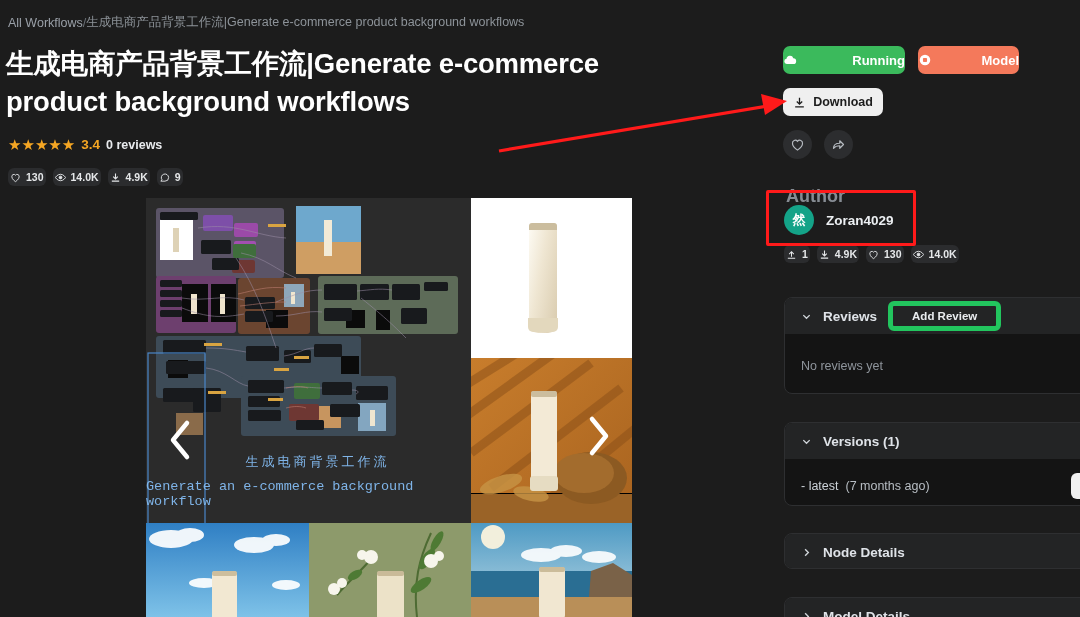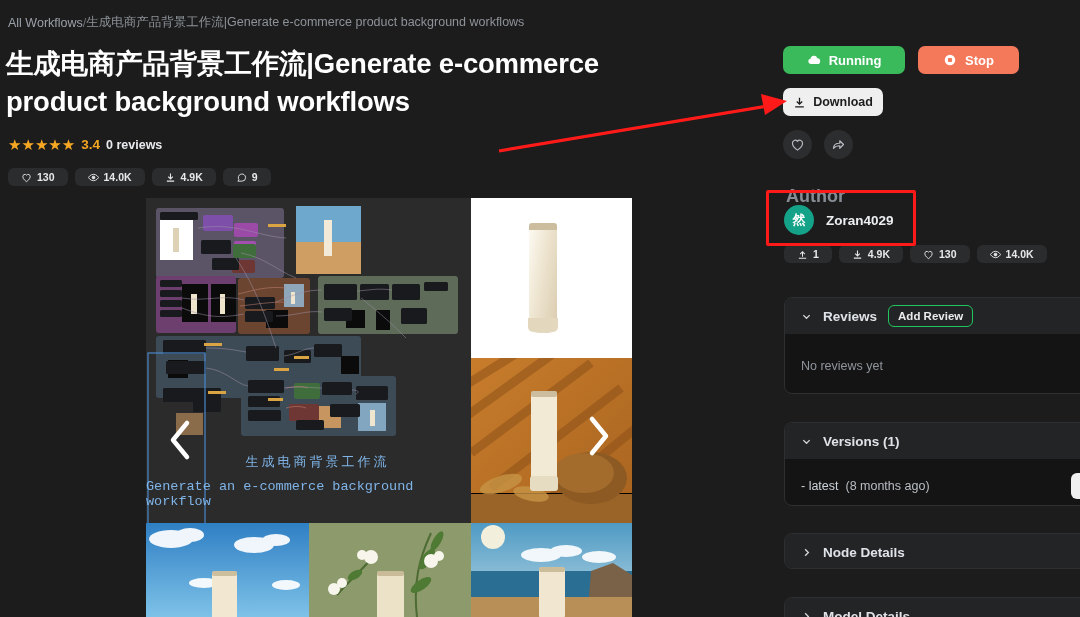--- a/index.html
+++ b/index.html
@@ -38,33 +38,33 @@
   .review-count { color: #e8eaed; font-size: 12.5px; font-weight: 700; }
 
   
   .stats-row {
     position: absolute; left: 8px; top: 168px;
     display: flex; gap: 7px;
   }
   .chip {
     display: flex; align-items: center; gap: 5px;
     background: #2b2c2e; border-radius: 6px;
-    padding: 3px 13px; height: 18px;
+    padding: 3px 2px; height: 18px;
     font-size: 10.5px; font-weight: 700; color: #e6e8ea;
   }
   .chip svg { width: 11px; height: 11px; flex: none; }
   .chip .val { line-height: 11px; }
 
   
   .btn-row {
     position: absolute; left: 783px; top: 46px;
     display: flex; gap: 13px;
   }
   .btn {
-    display: flex; align-items: center; justify-content: center; gap: 8px;
+    display: flex; align-items: center; justify-content: space-between; gap: 8px;
     border: none; border-radius: 7px; cursor: pointer;
     font-family: inherit; font-size: 13px; font-weight: 700;
   }
   .btn-running { width: 122px; height: 28px; background: #3bba5c; color: #fff; }
   .btn-stop { width: 101px; height: 28px; background: #f4795b; color: #fff; }
   .btn svg { width: 14px; height: 14px; }
 
   .btn-download {
     position: absolute; left: 783px; top: 88px;
     width: 100px; height: 28px; background: #efefef; color: #1d1d1d;
@@ -122,22 +122,22 @@
   .panel-head {
     display: flex; align-items: center; gap: 11px;
     height: 36px; padding: 0 0 0 16px; background: #232425;
   }
   .panel-title { font-size: 13.5px; font-weight: 700; color: #dfe3e8; }
   .chev { width: 11px; height: 11px; flex: none; color: #cfd4d9; }
   .panel-body { padding: 16px; }
   .muted { font-size: 12.5px; color: #8f959c; }
 
   .add-review-btn {
-    border: 1px solid #22c55e; background: transparent; color: #e9ecef;
-    border-radius: 6px; padding: 4px 9px; font-size: 11.5px; font-weight: 700;
+    border: 5px solid #22c55e; background: transparent; color: #e9ecef;
+    border-radius: 6px; padding: 4px 19px; font-size: 11.5px; font-weight: 700;
     font-family: inherit; cursor: pointer;
   }
 
   .version-row {
     display: flex; align-items: center; justify-content: space-between;
     padding: 14px 16px;
   }
   .version-text { font-size: 12.5px; color: #b8bec4; }
   .version-text .ver-name { color: #cdd3d9; }
   .version-dl {
@@ -238,21 +238,21 @@
       <svg viewBox="0 0 24 24" fill="#fff">
           <path d="M6.5 19A4.5 4.5 0 0 1 6 10.06 6 6 0 0 1 17.7 9 4.5 4.5 0 0 1 17.5 19z"></path>
         </svg>
       <span>Running</span>
     </button>
     <button class="btn btn-stop">
       <svg viewBox="0 0 24 24">
           <circle cx="12" cy="12" r="9" fill="#fff"></circle>
           <rect x="8.5" y="8.5" width="7" height="7" rx="1.4" fill="#f4795b"></rect>
         </svg>
-      <span>Stop</span>
+      <span>Model</span>
     </button>
   </div>
 
   <button class="btn-download">
     <svg viewBox="0 0 24 24" fill="none" stroke="#1d1d1d" stroke-width="2.4">
         <path d="M12 3v11M7 10l5 5 5-5M4 20h16"></path>
       </svg>
     <span>Download</span>
   </button>
 
@@ -319,21 +319,21 @@
   <section class="panel" style="top:422px;height:84px;">
     <div class="panel-head">
       <svg class="chev" viewBox="0 0 24 24" fill="none" stroke="currentColor" stroke-width="3">
           <path d="M5 9l7 7 7-7"></path>
         </svg>
       <span class="panel-title">Versions (1)</span>
     </div>
     <div class="version-row">
       <span class="version-text">
         <span class="ver-name">- latest</span>
-        &nbsp;<span>(8 months ago)</span>
+        &nbsp;<span>(7 months ago)</span>
       </span>
       <button class="version-dl">
         <svg viewBox="0 0 24 24" fill="none" stroke="currentColor" stroke-width="2.4">
             <path d="M12 3v11M7 10l5 5 5-5M4 20h16"></path>
           </svg>
       </button>
     </div>
   </section>
 
   <section class="panel panel-collapsed" style="top:533px;height:36px;">

